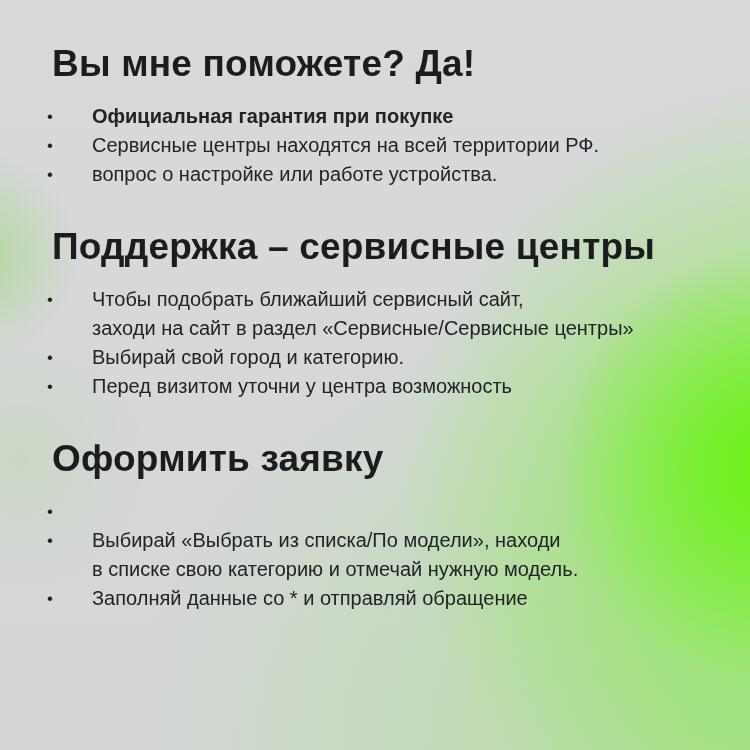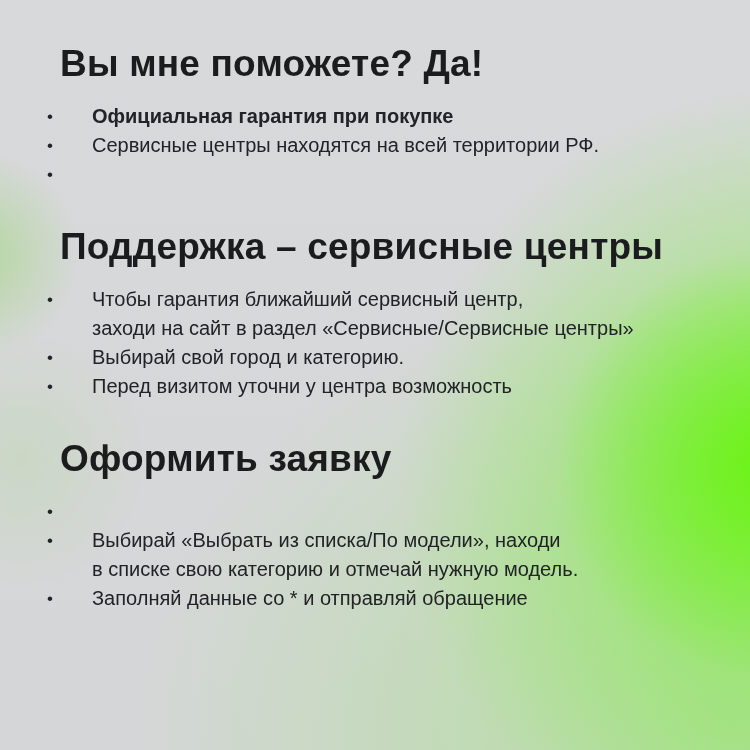--- a/index.html
+++ b/index.html
@@ -17,21 +17,21 @@
     padding: 42px 40px 0 44px;
     background:
       radial-gradient(circle 150px at -25px 255px, rgba(148, 214, 106, 0.55) 0%, rgba(148, 214, 106, 0) 70%),
       radial-gradient(circle 190px at 20px 460px,  rgba(148, 214, 106, 0.18) 0%, rgba(148, 214, 106, 0) 70%),
       radial-gradient(circle 300px at 103% 62%,    rgba(104, 244, 16, 0.95) 0%, rgba(104, 244, 16, 0) 72%),
       radial-gradient(circle 520px at 106% 64%,    rgba(124, 238, 60, 0.80) 0%, rgba(124, 238, 60, 0) 76%),
       radial-gradient(ellipse 760px 600px at 96% 98%, rgba(150, 228, 108, 0.55) 0%, rgba(150, 228, 108, 0) 78%),
       linear-gradient(180deg, #d8d9db 0%, #d5d6d8 100%);
   }
   h1 {
-    margin: 0 0 16px 16px;
+    margin: 0 0 16px 8px;
     font-size: 37px;
     line-height: 44px;
     font-weight: 700;
     color: #1b1c1e;
     letter-spacing: 0.2px;
   }
   .block-gap { margin-top: 36px; }
   ul.bullets {
     list-style: none;
     margin: 0;
@@ -73,32 +73,33 @@
       </li>
       <li>
         <span class="dot">•</span>
         <span class="lines">
           <span class="line">Сервисные центры находятся на всей территории РФ.</span>
         </span>
       </li>
       <li>
         <span class="dot">•</span>
         <span class="lines">
+          <span class="line">вопрос о настройке или работе устройства.</span>
         </span>
       </li>
     </ul>
   </section>
 
   <section class="block-gap">
     <h1>Поддержка – сервисные центры</h1>
     <ul class="bullets">
       <li>
         <span class="dot">•</span>
         <span class="lines">
-          <span class="line">Чтобы гарантия ближайший сервисный центр,</span>
+          <span class="line">Чтобы подобрать ближайший сервисный сайт,</span>
           <span class="line">заходи на сайт в раздел «Сервисные/Сервисные центры»</span>
         </span>
       </li>
       <li>
         <span class="dot">•</span>
         <span class="lines">
           <span class="line">Выбирай свой город и категорию.</span>
         </span>
       </li>
       <li>

